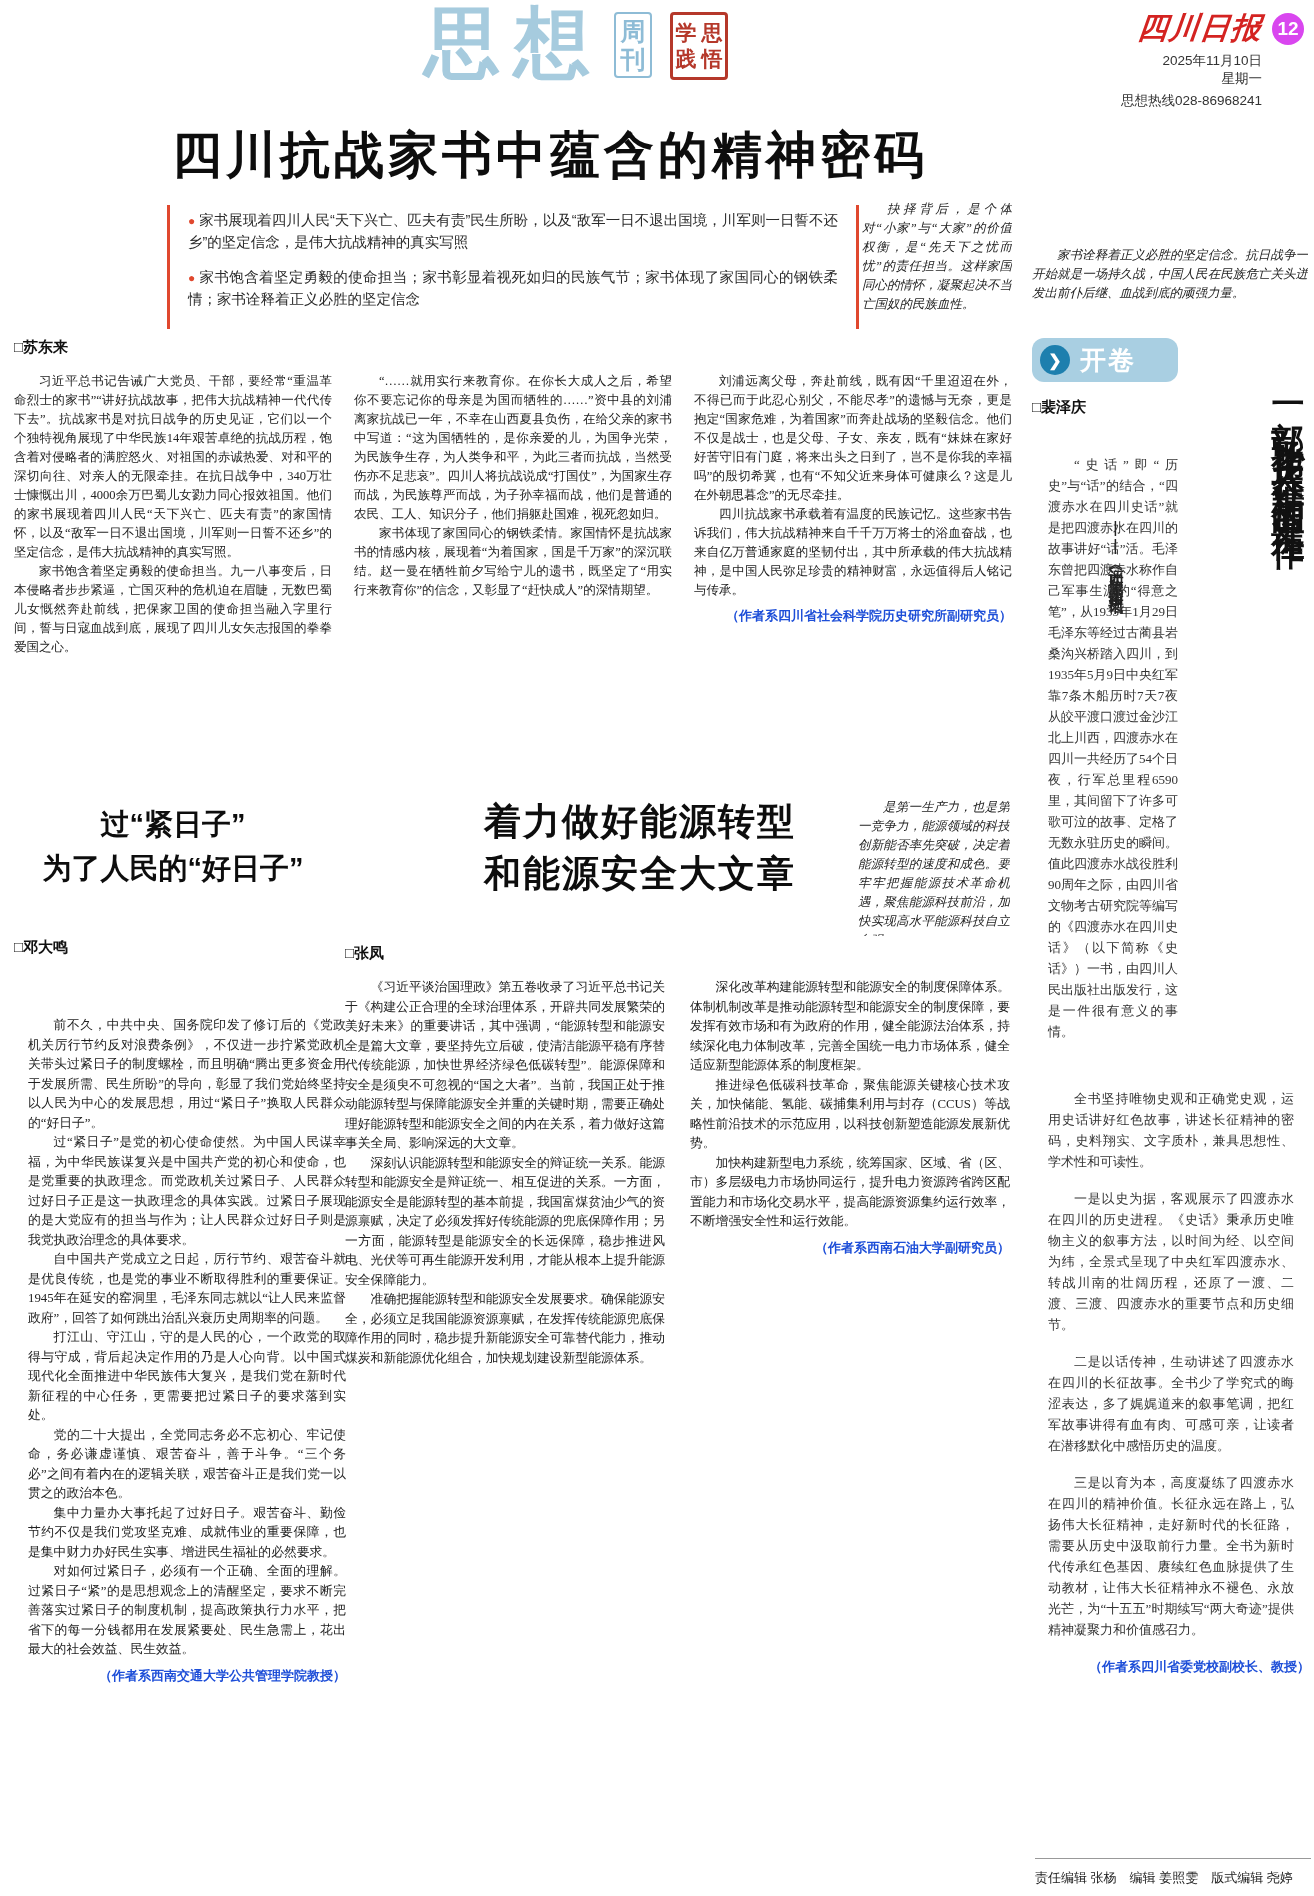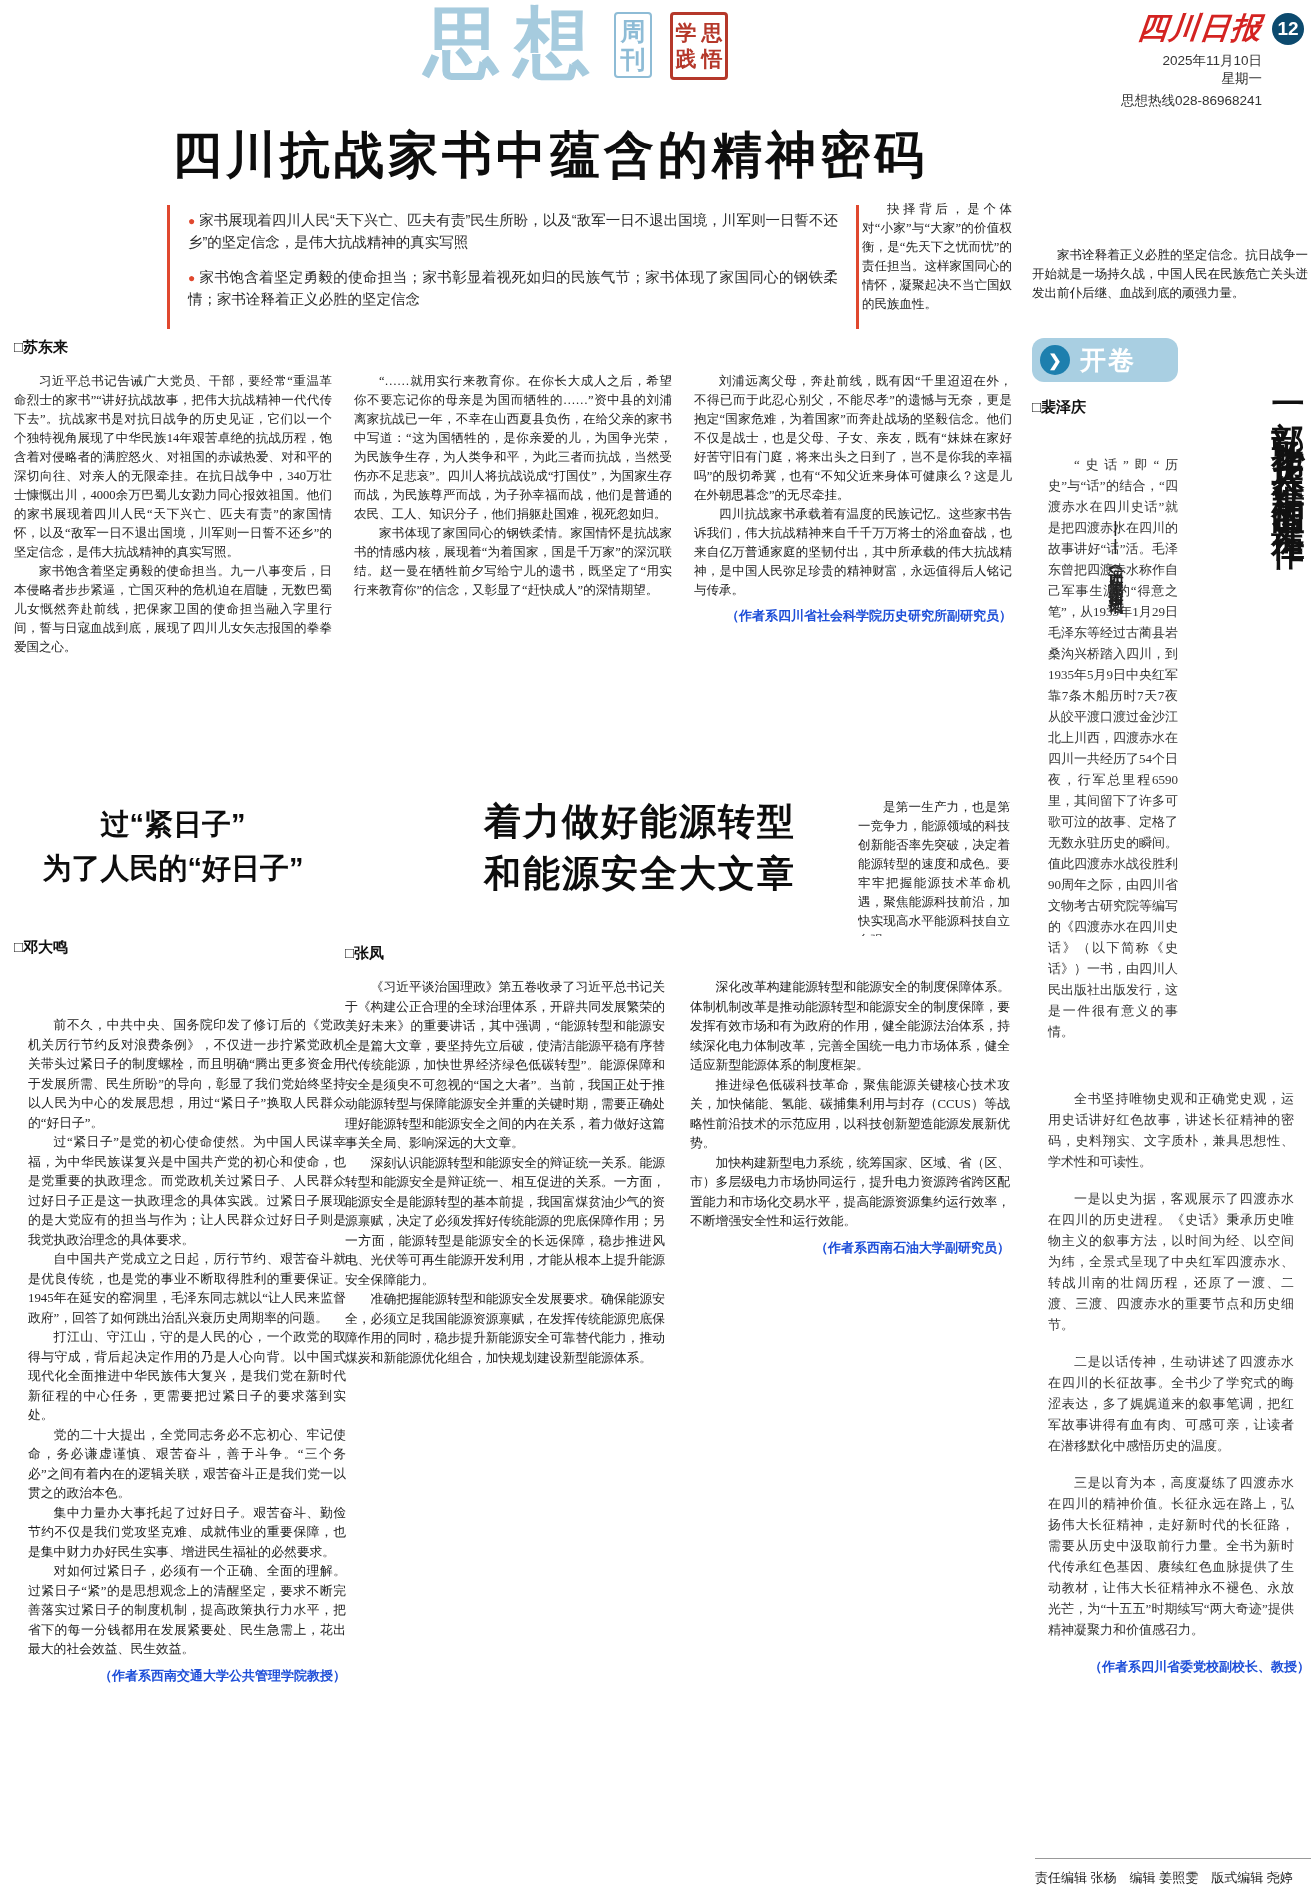--- a/index.html
+++ b/index.html
@@ -12,37 +12,37 @@
   .logo-sub-box{margin-left:2px;margin-top:8px;width:34px;height:62px;border:2px solid #8ebcd6;border-radius:4px;
                 display:flex;flex-direction:column;align-items:center;justify-content:center;
                 color:#8ebcd6;font-family:"Liberation Sans",sans-serif;font-weight:700;font-size:25px;line-height:28px;}
   .seal{margin-left:10px;margin-top:8px;width:52px;height:62px;border:3px solid #b5382a;border-radius:4px;
         display:grid;grid-template-columns:1fr 1fr;align-content:center;justify-items:center;
         color:#b5382a;font-weight:700;font-size:21px;line-height:26px;font-family:"Liberation Serif",serif;}
   .masthead{position:absolute;right:10px;top:8px;text-align:right;}
   .masthead-row{display:flex;align-items:center;justify-content:flex-end;}
   .masthead-logo{font-family:"Liberation Serif",serif;font-weight:700;font-style:italic;
                  font-size:30px;color:#d42321;letter-spacing:1px;transform:skewX(-6deg);}
-  .page-circle{width:32px;height:32px;border-radius:50%;background:#0c4a6e;color:#fff;margin-left:10px;
+  .page-circle{width:32px;height:32px;border-radius:50%;background:#d946ef;color:#fff;margin-left:10px;
                display:flex;align-items:center;justify-content:center;
                font-family:"Liberation Sans",sans-serif;font-weight:700;font-size:19px;}
   .masthead-date{font-size:13.5px;color:#333;margin-top:3px;padding-right:42px;font-family:"Liberation Sans",sans-serif;}
   .masthead-week{font-size:13.5px;color:#333;padding-right:42px;font-family:"Liberation Sans",sans-serif;}
   .masthead-hotline{font-size:13.5px;color:#333;margin-top:4px;padding-right:42px;font-family:"Liberation Sans",sans-serif;}
   
   .main-headline{position:absolute;left:60px;top:122px;width:980px;text-align:center;
                  font-family:"Liberation Sans",sans-serif;font-weight:900;font-size:50px;
                  letter-spacing:4px;color:#0d0d0d;}
   .standfirst{position:absolute;left:167px;top:205px;width:650px;
               border-left:3px solid #e0482e;border-right:3px solid #e0482e;padding:4px 18px 6px 18px;}
   .standfirst p{margin:0 0 12px 0;font-family:"Liberation Sans",sans-serif;font-size:14.5px;
                 line-height:1.55;color:#2a2a2a;text-align:justify;}
   .standfirst p::before{content:"●";color:#e0482e;margin-right:4px;font-size:12px;}
   .tr-block{position:absolute;font-size:12.5px;line-height:19px;text-align:justify;color:#222;}
-  .tr-block p{margin:0;text-indent:2em;}
+  .tr-block p{margin:0;text-indent:2em;font-style:italic;}
   .byline{position:absolute;font-family:"Liberation Sans",sans-serif;font-weight:700;font-size:15px;color:#111;}
   .cols{position:absolute;display:flex;}
   .col{overflow:hidden;font-size:12.5px;line-height:19px;text-align:justify;color:#222;}
   .col .para{margin:0;text-indent:2em;}
   .credit{font-weight:700;text-align:right;font-size:13px;margin-top:6px;color:#1d4ed8;}
   
   .sub-headline{position:absolute;text-align:center;font-family:"Liberation Sans",sans-serif;
                 font-weight:900;color:#0d0d0d;}
   .body-block{position:absolute;overflow:hidden;font-size:12.8px;line-height:19.5px;text-align:justify;color:#222;}
   .body-block .para{margin:0;text-indent:2em;}

